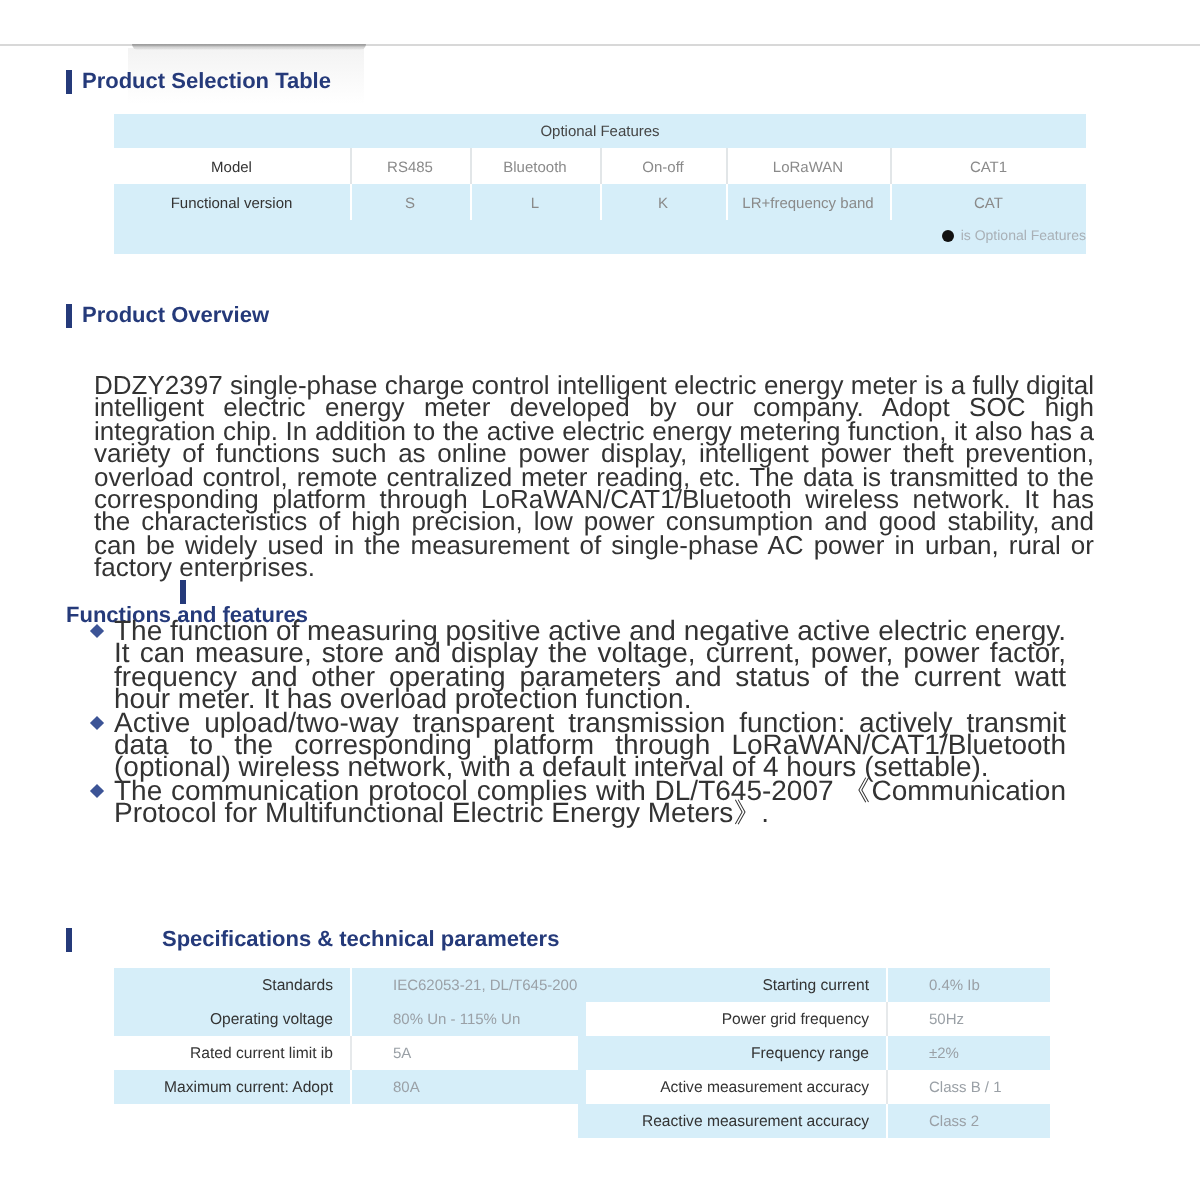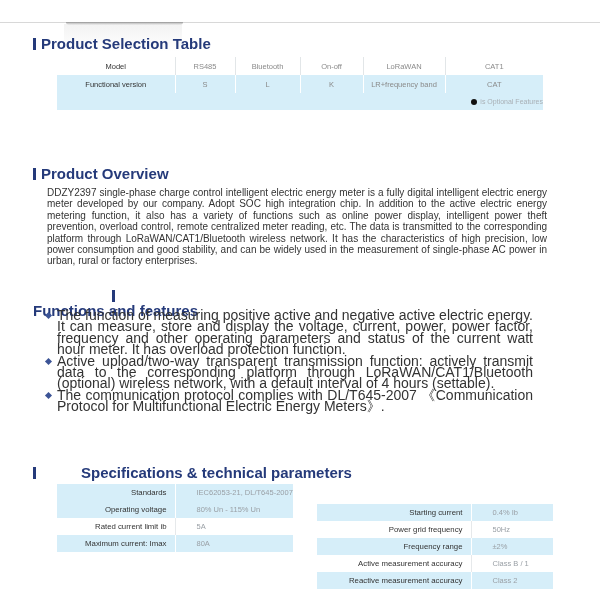--- a/index.html
+++ b/index.html
@@ -3,38 +3,38 @@
 <meta charset="utf-8">
 <style>
   * { box-sizing: border-box; margin: 0; padding: 0; }
   html, body { width: 600px; height: 600px; background: #ffffff; overflow: hidden; }
   body { font-family: "Liberation Sans", "DejaVu Sans", sans-serif; color: #2a2a2a; position: relative; }
 
   .topline { position: absolute; left: 0; top: 22px; width: 600px; height: 1px; background: #d8d8d8; }
   .topshadow { position: absolute; left: 66px; top: 22px; width: 117px; height: 3px; background: linear-gradient(#9a9a9a, rgba(255,255,255,0)); border-radius: 0 0 3px 3px; }
   .topghost { position: absolute; left: 64px; top: 24px; width: 118px; height: 28px; background: linear-gradient(#f3f3f3, rgba(255,255,255,0)); }
 
-  .section-title { position: absolute; left: 33px; display: flex; align-items: center; font-weight: bold; font-size: 15px; color: #253a7a; }
+  .section-title { position: absolute; left: 33px; display: flex; align-items: center; font-weight: bold; font-size: 11px; color: #253a7a; }
   .section-title .bar { width: 3px; height: 12px; background: #253a7a; margin-right: 5px; }
 
   
   .sel-table { position: absolute; left: 57px; top: 57px; width: 486px; border-collapse: collapse; font-size: 7.5px; }
   .sel-table td { text-align: center; vertical-align: middle; padding: 0; }
   .sel-table .hdr td { background: #d6eef9; height: 17px; color: #444; }
   .sel-table .row-model td { height: 18px; background: #fff; }
   .sel-table .row-fv td { height: 18px; background: #d6eef9; }
   .sel-table .row-meter td { height: 33px; background: #fff; }
   .sel-table .foot td { background: #d6eef9; height: 17px; text-align: right; padding-right: 0; color: #a9b0b6; font-size: 7px; }
   .sel-table td.lbl { color: #333; width: 118px; }
   .sel-table td.val { color: #8a8a8a; border-left: 1px solid #e2e6e8; }
   .sel-table .row-fv td.val { border-left: 1px solid #ffffff; }
   .dot { display: inline-block; width: 6px; height: 6px; border-radius: 50%; background: #111; }
   .legend-dot { display: inline-block; width: 6px; height: 6px; border-radius: 50%; background: #111; vertical-align: middle; margin-right: 1px; }
 
-  .para { position: absolute; left: 47px; width: 500px; font-size: 10px; line-height: 11.4px; color: #333; text-align: justify; }
+  .para { position: absolute; left: 47px; width: 500px; font-size: 13px; line-height: 11.4px; color: #333; text-align: justify; }
 
   .feat-list { position: absolute; left: 44px; top: 310px; width: 489px; list-style: none; font-size: 14px; line-height: 11.4px; color: #333; }
   .feat-list li { position: relative; padding-left: 13px; text-align: justify; }
   .feat-list li .bullet { position: absolute; left: 2px; top: 3px; width: 5px; height: 5px; background: #3c5496; transform: rotate(45deg); }
 
   .spec { position: absolute; top: 484px; border-collapse: collapse; font-size: 7.5px; }
   .spec td { height: 17px; padding: 0; vertical-align: middle; }
   .spec tr.shade td { background: #d6eef9; }
   .spec td.k { text-align: right; padding-right: 8px; color: #333; font-size: 7.8px; }
   .spec td.v { text-align: left; padding-left: 21px; color: #9aa0a6; border-left: 1px solid #e6e9eb; }
@@ -47,20 +47,23 @@
 <div class="topghost"></div>
 <div class="topshadow"></div>
 
 <div class="section-title" style="top:35px;">
   <span class="bar"></span>
   <span>Product Selection Table</span>
 </div>
 
 <table class="sel-table">
   <tbody>
+      <tr class="hdr">
+    <td colspan="6">Optional Features</td>
+  </tr>
   <tr class="row-model">
     <td class="lbl">Model</td>
     <td class="val" style="width:60px">RS485</td>
     <td class="val" style="width:65px">Bluetooth</td>
     <td class="val" style="width:63px">On-off</td>
     <td class="val" style="width:82px">LoRaWAN</td>
     <td class="val">CAT1</td>
   </tr>
   <tr class="row-fv">
     <td class="lbl">Functional version</td>
@@ -72,21 +75,21 @@
   </tr>
   <tr class="foot">
     <td colspan="6">
       <span class="legend-dot"></span>
       <span>is Optional Features</span>
     </td>
   </tr>
 </tbody>
   </table>
 
-<div class="section-title" style="top:165px;">
+<div class="section-title" style="top:152px;">
   <span class="bar"></span>
   <span>Product Overview</span>
 </div>
 <p class="para" style="top:187px;">DDZY2397 single-phase charge control intelligent electric energy meter is a fully digital intelligent electric energy meter developed by our company. Adopt SOC high integration chip. In addition to the active electric energy metering function, it also has a variety of functions such as online power display, intelligent power theft prevention, overload control, remote centralized meter reading, etc. The data is transmitted to the corresponding platform through LoRaWAN/CAT1/Bluetooth wireless network. It has the characteristics of high precision, low power consumption and good stability, and can be widely used in the measurement of single-phase AC power in urban, rural or factory enterprises.</p>
 
 <div class="section-title" style="top:290px;flex-direction:column;">
   <span class="bar"></span>
   <span>Functions and features</span>
 </div>
 <ul class="feat-list">
@@ -108,27 +111,27 @@
       </tr>
   <tr class="shade">
         <td class="k">Operating voltage</td>
         <td class="v">80% Un - 115% Un</td>
       </tr>
   <tr>
         <td class="k">Rated current limit ib</td>
         <td class="v">5A</td>
       </tr>
   <tr class="shade">
-        <td class="k">Maximum current: Imax</td>
+        <td class="k">Maximum current: Adopt</td>
         <td class="v">80A</td>
       </tr>
 </tbody>
   </table>
 
-<table class="spec" style="left:317px; width:236px;margin-top:20px;">
+<table class="spec" style="left:289px; width:236px;">
   <tbody>
       <tr class="shade">
         <td class="k" style="width:154px">Starting current</td>
         <td class="v">0.4% Ib</td>
       </tr>
   <tr>
         <td class="k">Power grid frequency</td>
         <td class="v">50Hz</td>
       </tr>
   <tr class="shade">

